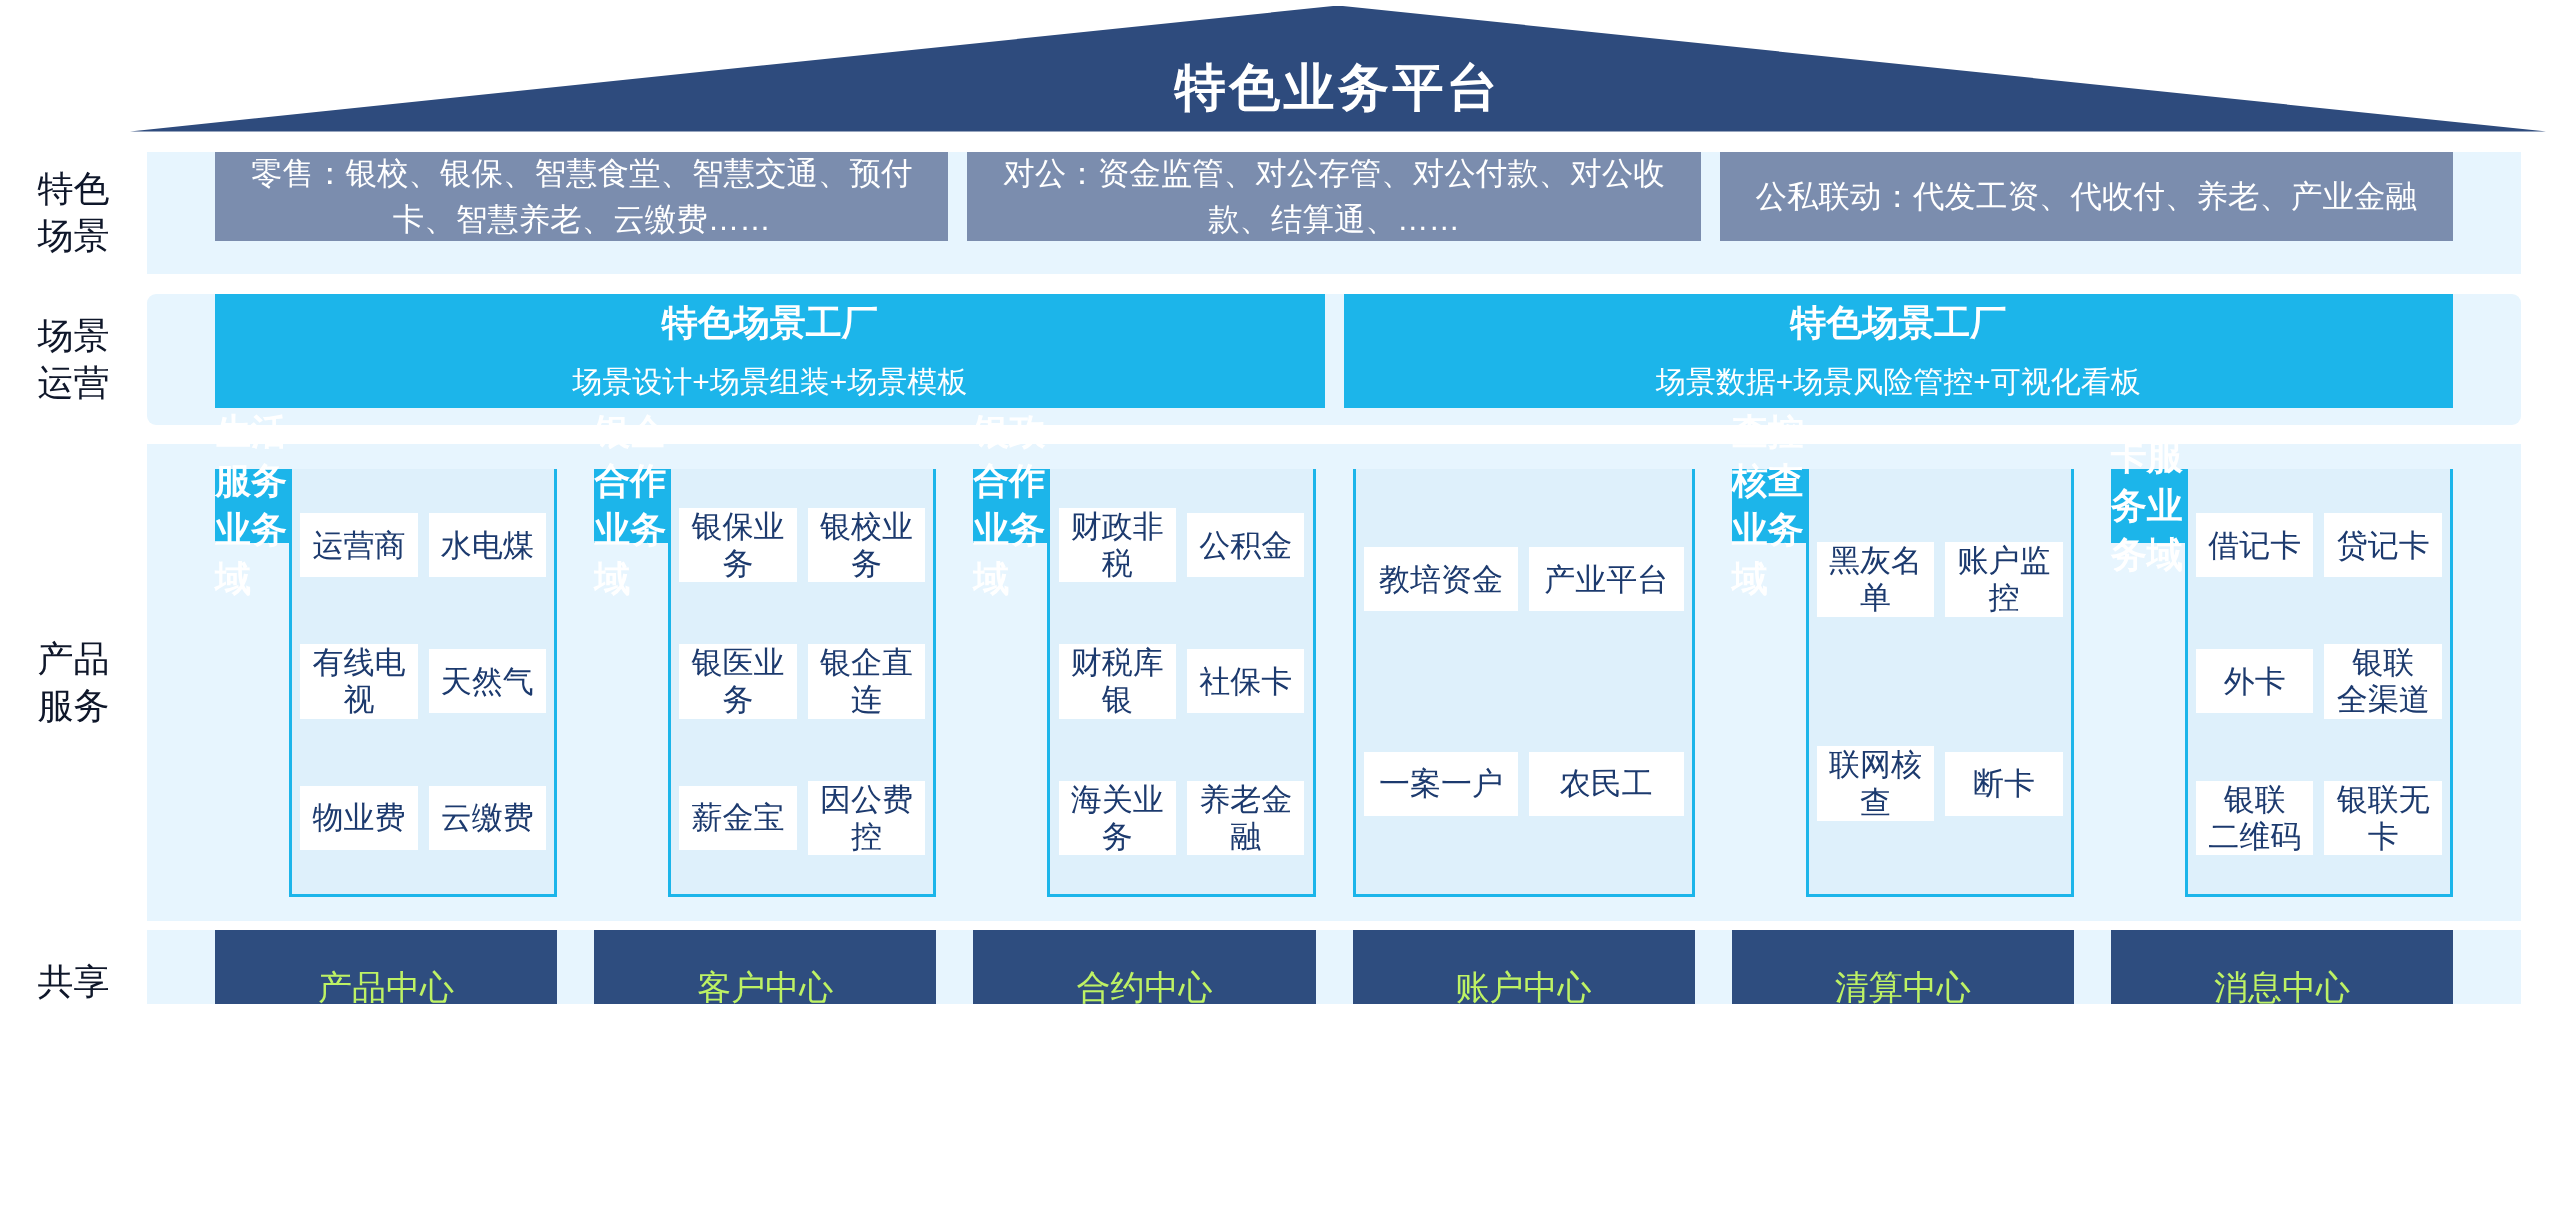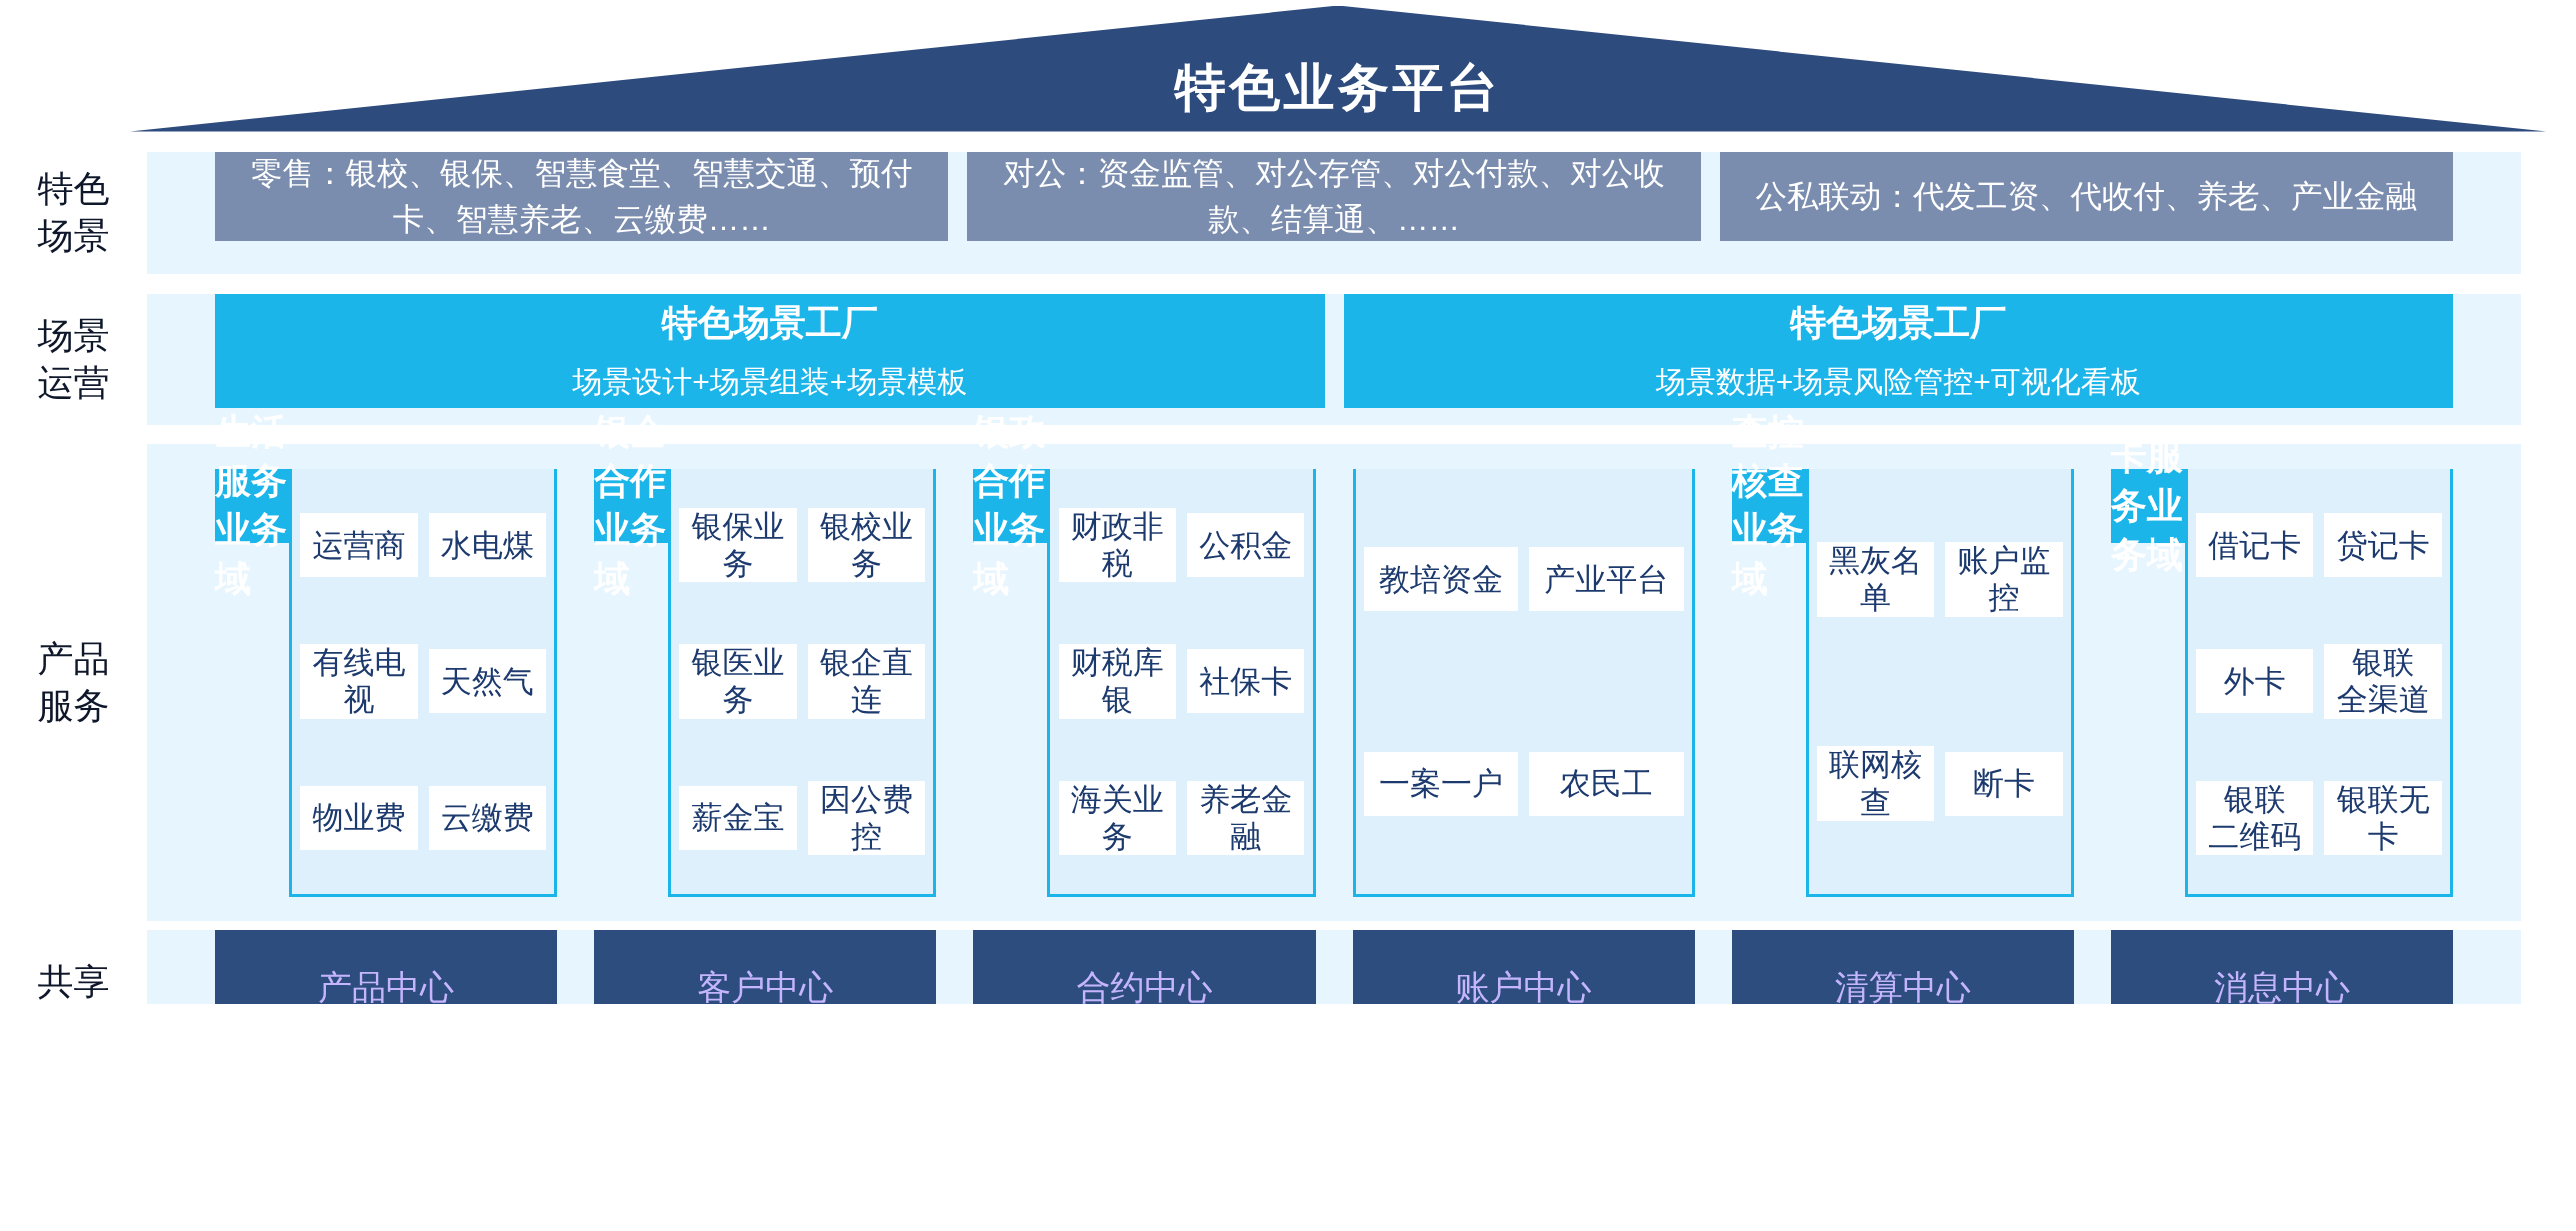--- a/index.html
+++ b/index.html
@@ -38,21 +38,21 @@
   #row-scenes{top:152px;height:122px;}
   .gray-box{
     flex:1;height:89px;
     background:var(--gray_blue_box,#7B8DAE);
     color:#ffffff;font-size:31.5px;line-height:1.45;
     display:flex;align-items:center;justify-content:center;
     text-align:center;padding:0 19px;
   }
   
   #row-operation{top:294px;height:131px;}
-  #row-operation .band{}
+  #row-operation .band{border-radius:9px;}
   .cyan-box{
     flex:1;height:114px;
     background:var(--cyan,#1CB5EA);color:#ffffff;
     display:flex;flex-direction:column;align-items:center;justify-content:center;
     gap:13.7px;text-align:center;
   }
   .cyan-box .t{font-size:36px;font-weight:bold;}
   .cyan-box .s{font-size:30px;}
   
   #row-products{top:444px;height:477px;}
@@ -76,21 +76,21 @@
     flex:1;min-height:64px;background:#ffffff;
     color:var(--cell_text,#1C3A6E);font-size:31px;line-height:1.2;
     display:flex;align-items:center;justify-content:center;
     text-align:center;white-space:pre-line;
   }
   
   #row-centers{top:930px;height:151px;}
   #row-centers .band{gap:37px;}
   .center-box{
     flex:1;height:115px;
-    background:var(--center_box,#2E4D7F);color:#c4b5fd;font-size:34px;
+    background:var(--center_box,#2E4D7F);color:#bef264;font-size:34px;
     display:flex;align-items:center;justify-content:center;
   }
   
   #row-tech{top:1101px;height:94px;}
   .tech-bar{
     flex:1;height:94px;
     background:var(--tech_bar,#8191B2);color:#ffffff;
     font-size:53px;font-weight:bold;letter-spacing:4.1px;
     display:flex;align-items:center;justify-content:center;
   }

